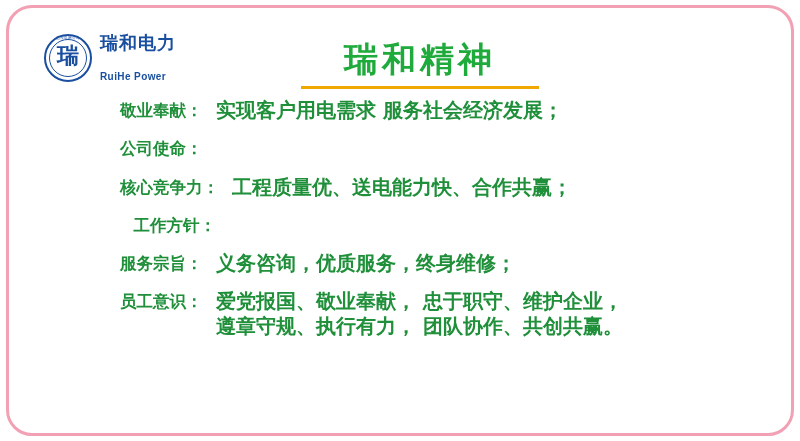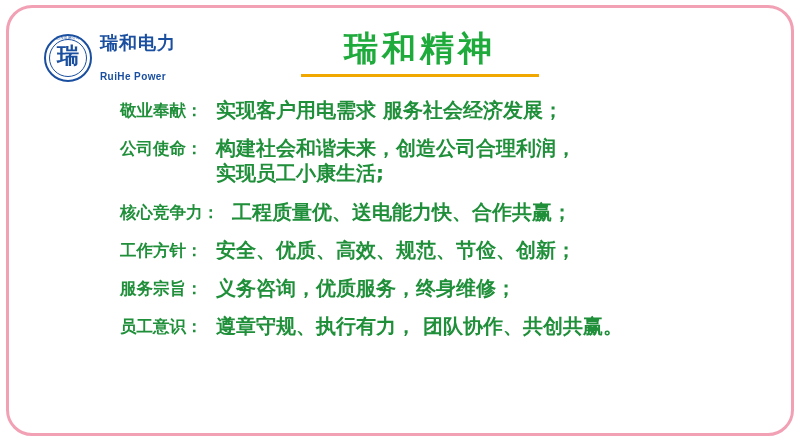--- a/index.html
+++ b/index.html
@@ -117,22 +117,23 @@
     left: 270px;
     top: 26px;
     width: 300px;
     text-align: center;
   }
   #title {
     font-size: 34px;
     font-weight: bold;
     color: #1faa3c;
     letter-spacing: 4px;
-    font-family: Liberation Sans, sans-serif;
+    font-family: Liberation Serif, serif;
     line-height: 44px;
+    margin-top: 12px;
   }
   #title-rule {
     margin: 4px auto 0 auto;
     width: 238px;
     height: 3px;
     background: #f0a800;
   }
   
   #content {
     position: absolute;
@@ -161,21 +162,21 @@
     color: #1f8f3a;
     font-family: "DejaVu Sans", sans-serif;
     line-height: 25px;
   }
   .row .value .line2 {
     display: block;
   }
   .r-vision .label  { width: 96px; }
   .r-mission .label { width: 96px; }
   .r-core .label    { width: 112px; }
-  .r-policy .label  { width: 96px; }
+  .r-policy .label  { width: 96px; text-align: right; }
   .r-service .label { width: 96px; }
   .r-staff .label   { width: 96px; }
   .row.r-mission { margin-bottom: 12px; }
   .row.r-core { margin-top: 14px; }
   .indent-2 { padding-left: 0px; }
 </style>
 </head>
 <body>
 
 <div id="slide">
@@ -203,48 +204,42 @@
 
     <div class="row r-vision">
       <div class="label">敬业奉献：</div>
       <div class="value">
         <span>实现客户用电需求  服务社会经济发展；</span>
       </div>
     </div>
 
     <div class="row r-mission">
       <div class="label">公司使命：</div>
-      <div class="value">
-        <span>构建社会和谐未来，创造公司合理利润，</span>
-        <span class="line2 indent-2">实现员工小康生活;</span>
-      </div>
     </div>
 
     <div class="row r-core">
       <div class="label">核心竞争力：</div>
       <div class="value">
         <span>工程质量优、送电能力快、合作共赢；</span>
       </div>
     </div>
 
     <div class="row r-policy">
       <div class="label">工作方针：</div>
-      <div class="value">
-        <span>安全、优质、高效、规范、节俭、创新；</span>
-      </div>
     </div>
 
     <div class="row r-service">
       <div class="label">服务宗旨：</div>
       <div class="value">
         <span>义务咨询，优质服务，终身维修；</span>
       </div>
     </div>
 
     <div class="row r-staff">
       <div class="label">员工意识：</div>
       <div class="value">
+        <span>爱党报国、敬业奉献，  忠于职守、维护企业，</span>
         <span class="line2 indent-2">遵章守规、执行有力，  团队协作、共创共赢。</span>
       </div>
     </div>
 
   </div>
 </div>
 
 </body></html>

